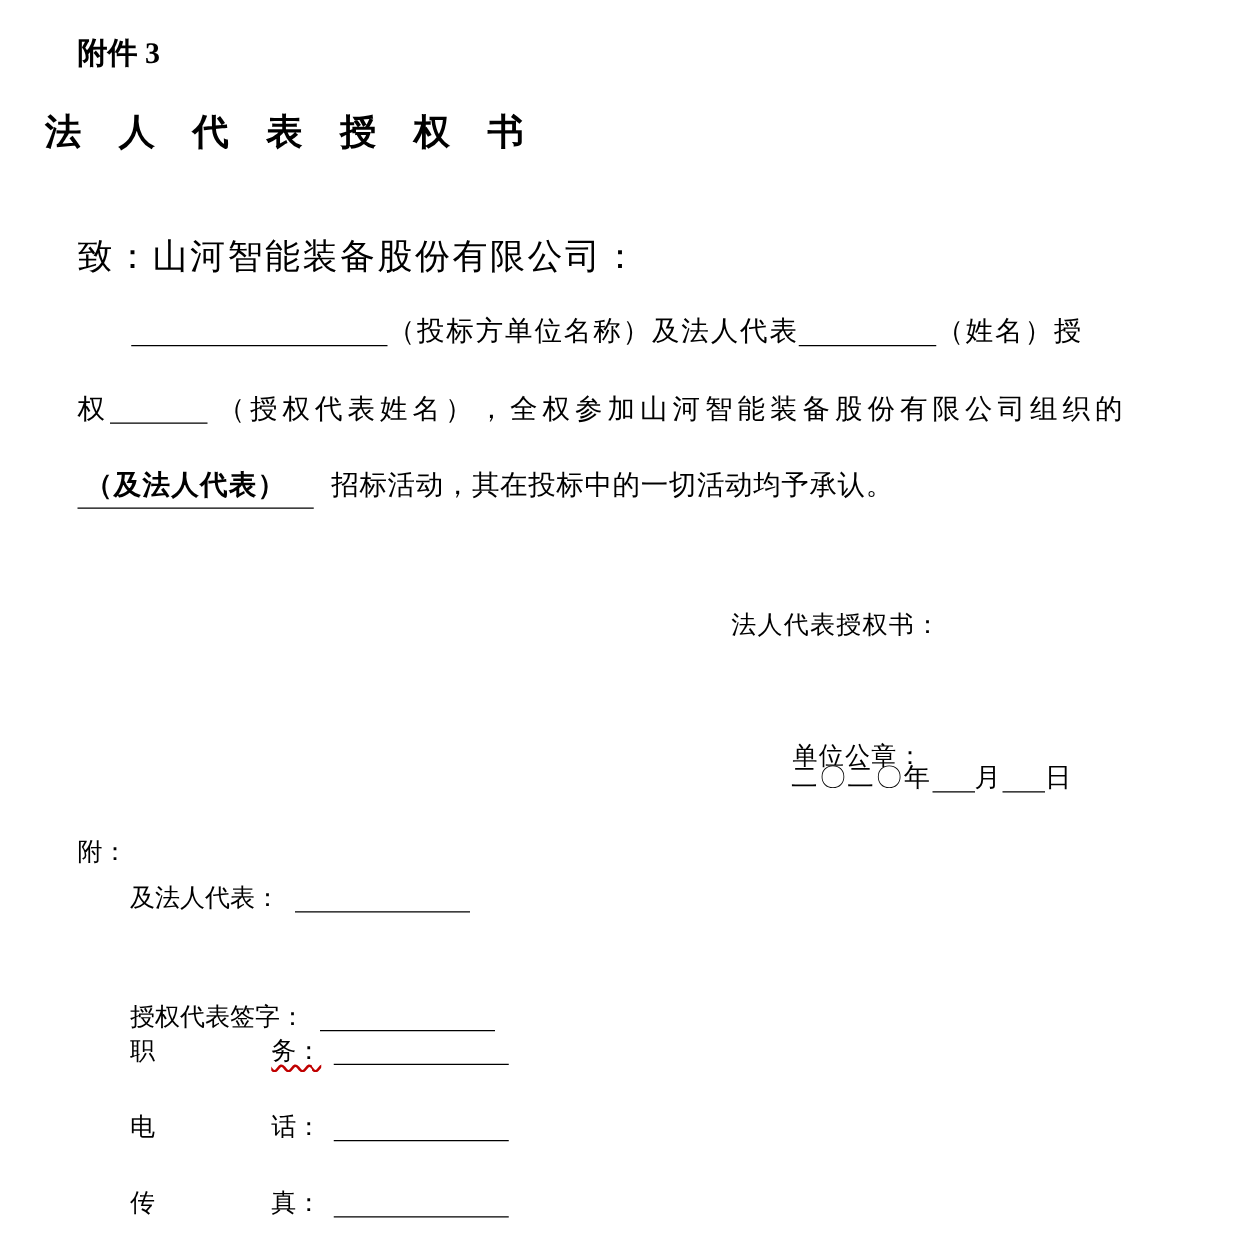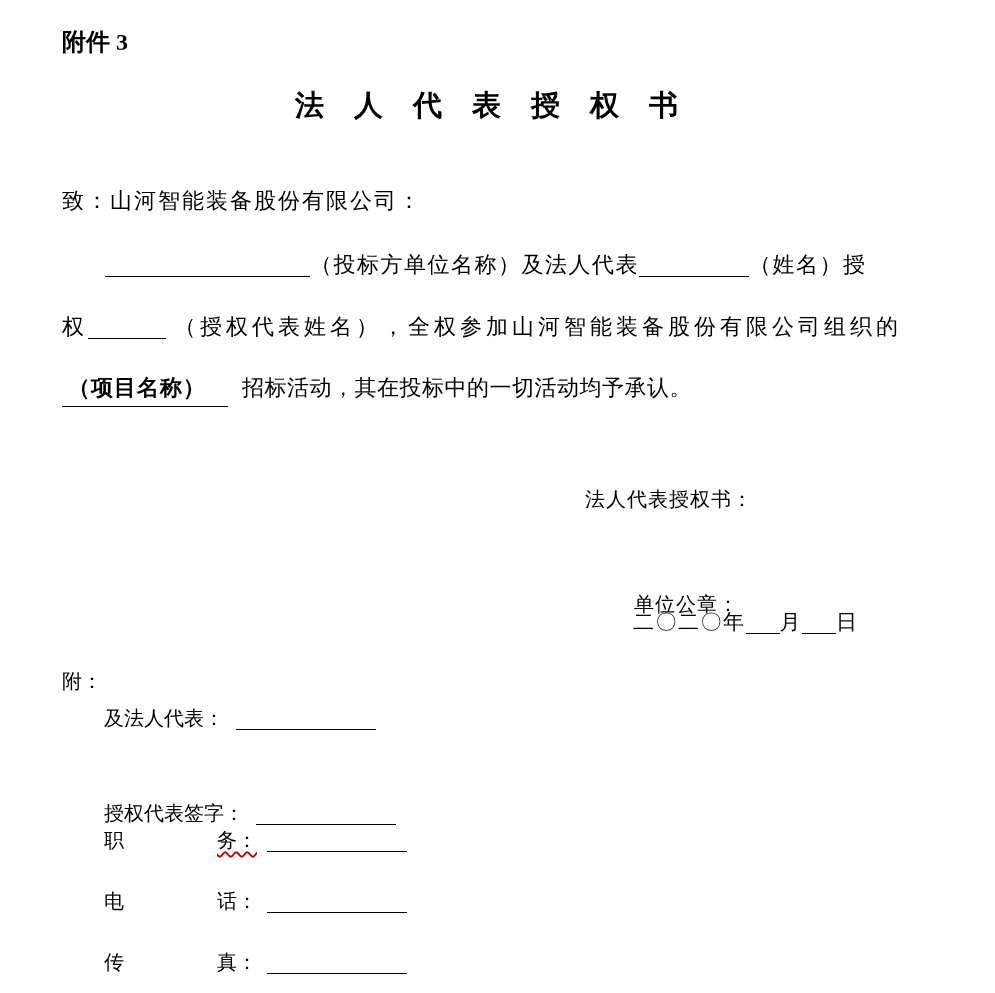--- a/index.html
+++ b/index.html
@@ -18,27 +18,27 @@
 
   .abs { position: absolute; white-space: nowrap; }
 
   .attachment-label {
     left: 62px; top: 26px;
     font-size: 24px; font-weight: bold;
   }
 
   .doc-title {
     left: 0; top: 86px; width: 100%;
-    text-align: center;
+    text-align: left;
     font-size: 29px; font-weight: bold;
     letter-spacing: 30px;
     padding-left: 36px;
   }
 
-  .salutation { left: 62px; top: 186px; font-size: 22px; letter-spacing: 2px; }
+  .salutation { left: 62px; top: 186px; font-size: 28px; letter-spacing: 2px; }
 
   .para-line { left: 62px; font-size: 22px; }
   .line1 { top: 250px; letter-spacing: 1.5px; }
   .line2 { top: 312px; letter-spacing: 4px; text-align: center; }
   .line3 { top: 373px; letter-spacing: 0.5px; }
 
   
   .blank {
     display: inline-block;
     height: 2px;
@@ -101,21 +101,21 @@
 
   <div class="abs para-line line1">
     <span class="blank b-indent b1"></span><span>（投标方单位名称）及法人代表</span><span class="blank b2"></span><span class="gap-12">（姓名）授</span>
   </div>
 
   <div class="abs para-line line2">
     <span>权</span><span class="blank b3"></span><span class="gap-8">（授权代表姓名），全权参加山河智能装备股份有限公司组织的</span>
   </div>
 
   <div class="abs para-line line3">
-    <span class="project-box">（项目名称）</span><span>招标活动，其在投标中的一切活动均予承认。</span>
+    <span class="project-box">（及法人代表）</span><span>招标活动，其在投标中的一切活动均予承认。</span>
   </div>
 
   <div class="abs sig-line sig-rep">法人代表授权书：</div>
 
   <div class="abs sig-line sig-seal">单位公章：</div>
 
   <div class="abs sig-date">
     <span>二〇二〇年</span><span class="blank date-blank"></span><span>月</span><span class="blank date-blank"></span><span>日</span>
   </div>
 

